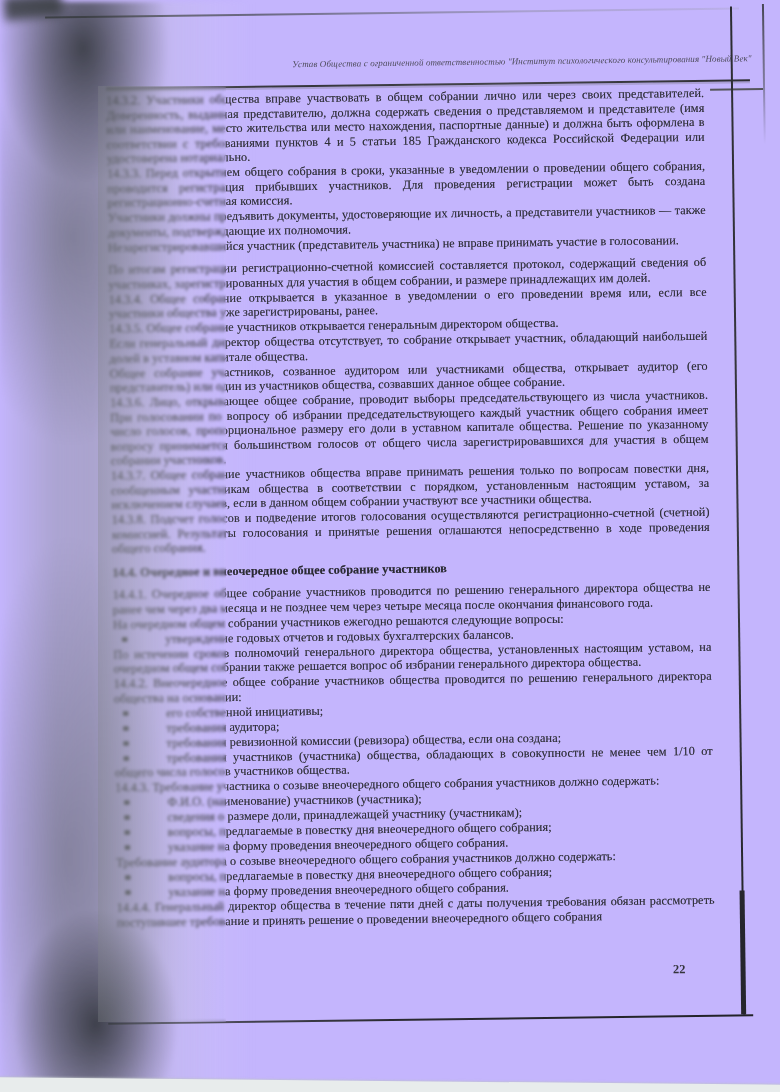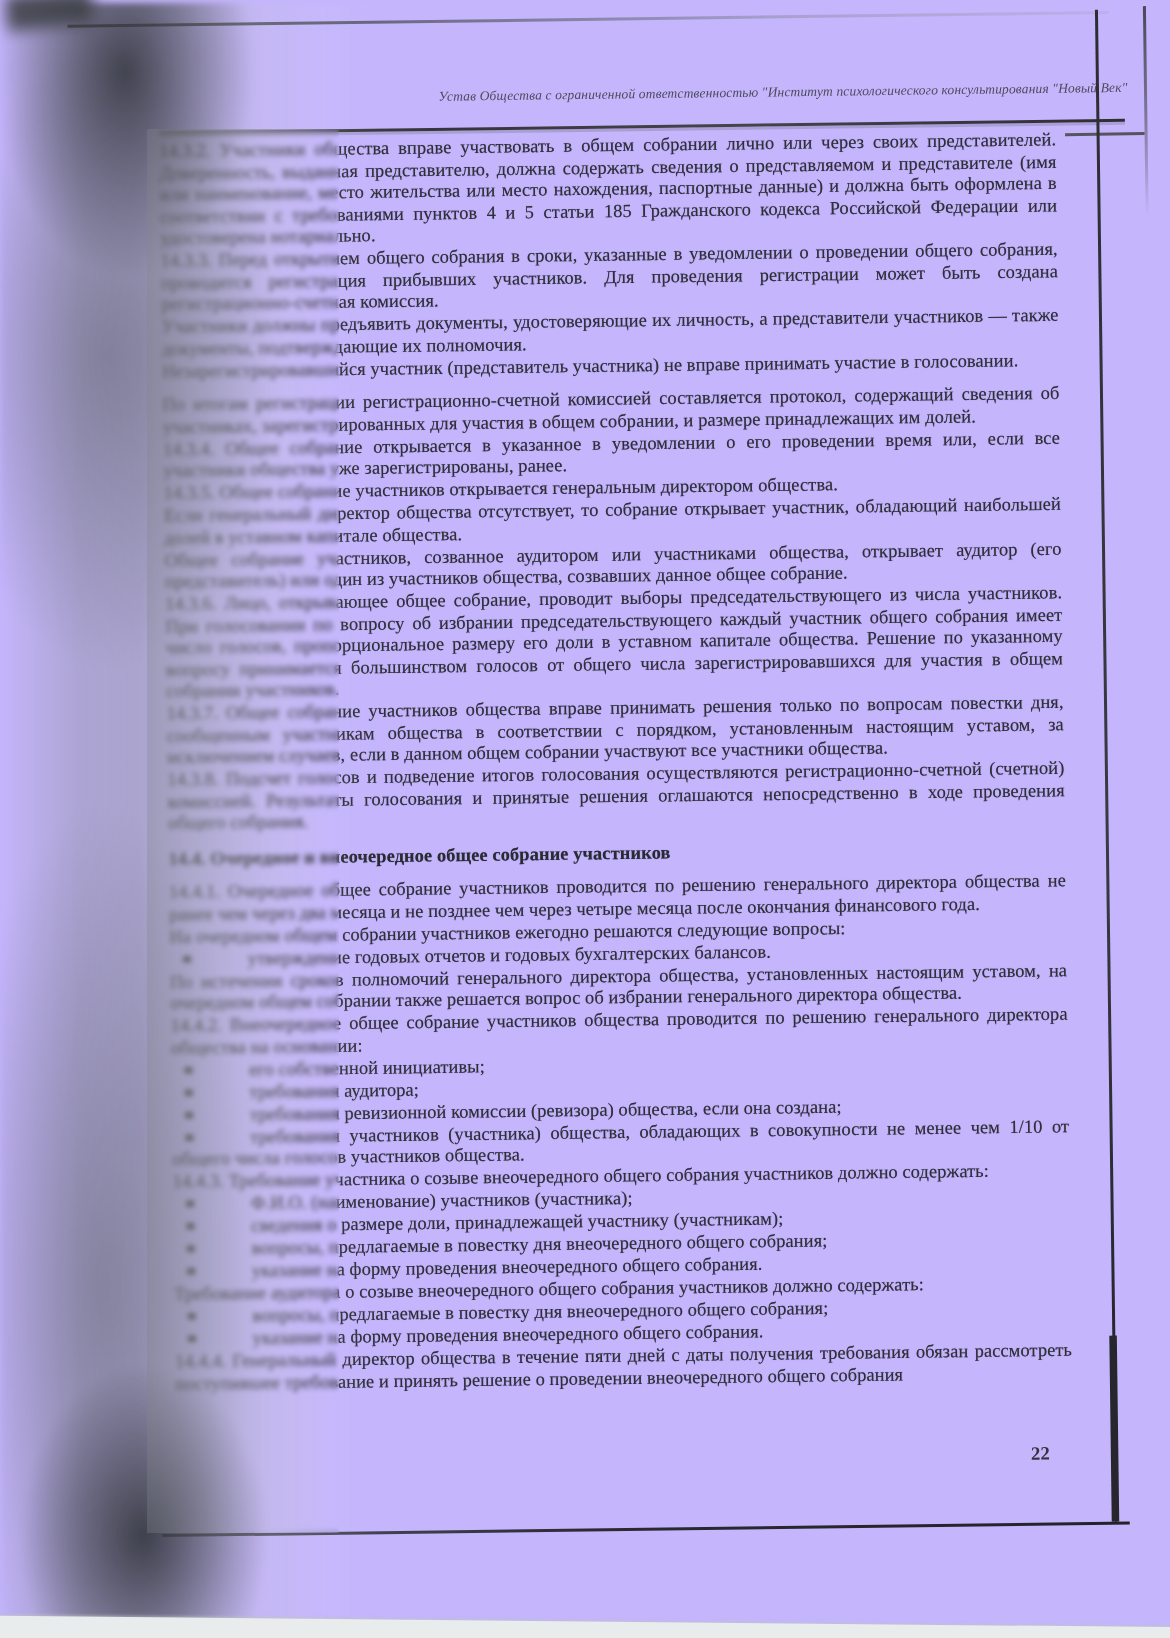--- a/index.html
+++ b/index.html
@@ -57,22 +57,22 @@
   }
   #doc-body .p{margin:0 0 .5px 0;}
   #doc-body .gap{margin-top:8px;}
   #doc-body .heading{font-weight:bold;margin:9px 0 8px 0;color:#2a2a33;}
   #doc-body .li{position:relative;margin:0 0 .5px 0;text-indent:52px;}
   #doc-body .li::before{
     content:"";position:absolute;left:9px;top:5px;width:5px;height:4px;
     background:#34343c;box-shadow:0 0 1px rgba(52,52,60,.7);
   }
   .pagenum{
-    position:absolute;left:668px;top:966px;width:40px;
-    font-size:12.5px;color:#34343c;text-align:center;font-weight:bold;
+    position:absolute;left:640px;top:966px;width:40px;
+    font-size:12.5px;color:#34343c;text-align:right;font-weight:bold;
   }
   
   .spine{
     position:absolute;left:0;top:2px;width:260px;height:1084px;
     pointer-events:none;
     background:
       radial-gradient(120px 190px ellipse at 83px 46px, rgba(40,44,48,.80), rgba(40,44,48,0) 72%),
       radial-gradient(150px 280px ellipse at 72px 235px, rgba(72,77,81,.42), rgba(72,77,81,0) 75%),
       radial-gradient(115px 160px ellipse at 96px 1022px, rgba(36,40,44,.78), rgba(36,40,44,0) 72%),
       radial-gradient(135px 430px ellipse at 68px 855px, rgba(72,77,81,.38), rgba(72,77,81,0) 75%),

